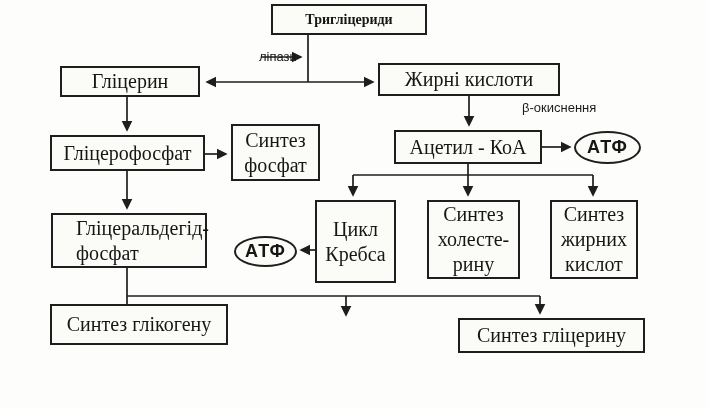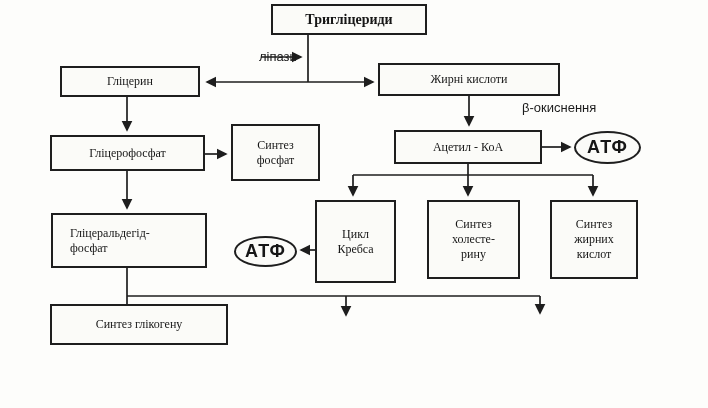--- a/index.html
+++ b/index.html
@@ -11,26 +11,26 @@
     color:#161616;
     overflow:hidden;
   }
   #wires{position:absolute;left:0;top:0;width:708px;height:408px;}
   .node{
     position:absolute;
     border:2px solid #1e1e1e;
     background:#fbfbf8;
     display:flex;flex-direction:column;align-items:center;justify-content:center;
     text-align:center;
-    font-size:12px;line-height:1.25;
+    font-size:20px;line-height:1.25;
     box-sizing:border-box;
   }
   .node span{display:block;white-space:nowrap;}
   .bold{font-weight:bold;}
-  .left-align{align-items:flex-start;text-align:left;padding-left:17px;}
+  .left-align{align-items:flex-start;text-align:left;padding-left:23px;}
   .ellipse{
     position:absolute;
     border:2px solid #1e1e1e;border-radius:50%;
     background:#fbfbf8;
     display:flex;align-items:center;justify-content:center;
     font-family:"Liberation Sans", sans-serif;
     font-weight:bold;font-size:18px;letter-spacing:1px;
     box-sizing:border-box;
   }
   .edge-label{
@@ -140,14 +140,17 @@
     <span>Синтез</span>
     <span>жирних</span>
     <span>кислот</span>
   </div>
 
   <div class="node" style="left:50px;top:304px;width:178px;height:41px">
     <span>Синтез глікогену</span>
   </div>
 
 
+  <div class="node" style="left:458px;top:318px;width:187px;height:35px">
+    <span>Синтез гліцерину</span>
+  </div>
 
 </div>
 
 </body></html>

